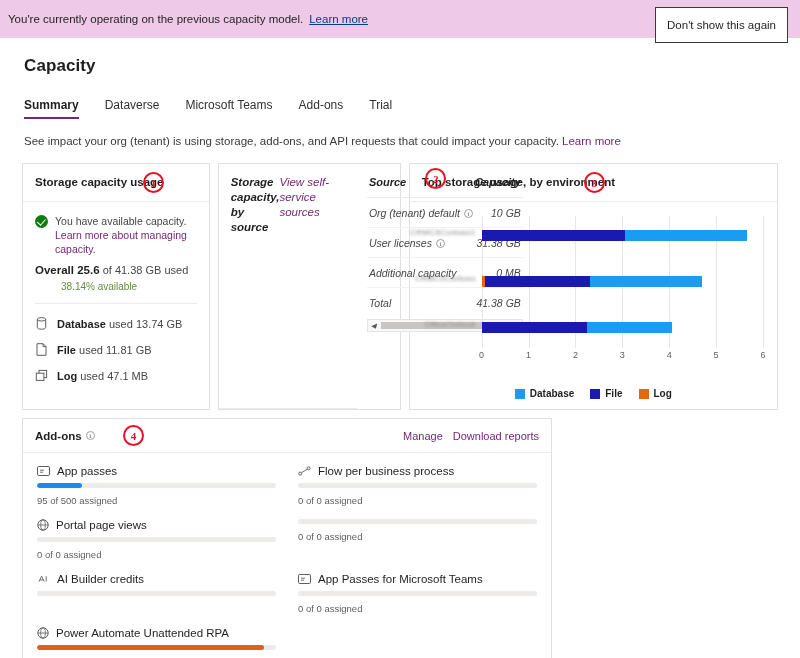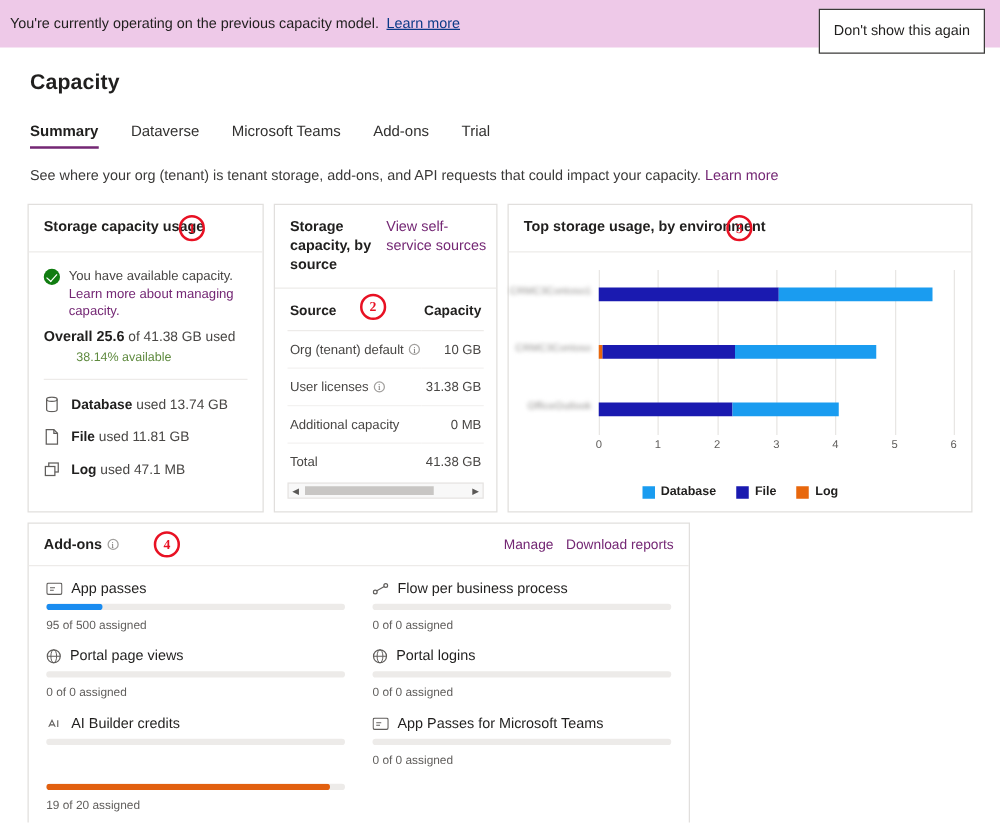--- a/index.html
+++ b/index.html
@@ -163,21 +163,21 @@
   .divider { border-top: 1px solid #edebe9; margin: 11px 0 0 0; }
   .usage-row {
     display: flex; align-items: center; gap: 9px;
     margin-top: 13px;
     font-size: 11px; color: #484644;
   }
   .usage-row b { color: #201f1e; font-weight: 700; }
   .ic { width: 13px; flex: 0 0 13px; display:flex; align-items:center; justify-content:center; }
 
   
-  .card2 { width: 183px; display: flex; flex-direction: column; }
+  .card2 { width: 183px; display: flex; flex-direction: row; font-style: italic; }
   .card2 .card-head { padding-right: 8px; }
   .card2-body { padding: 0 10px; position: relative; flex: 1; }
   table.src { width: 100%; border-collapse: collapse; }
   table.src th {
     font-size: 11px; font-weight: 600; color: #201f1e;
     text-align: left; padding: 12px 0 9px 2px;
     border-bottom: 1px solid #edebe9;
   }
   table.src th.right { text-align: right; padding-right: 2px; }
   table.src td {
@@ -307,21 +307,21 @@
 
   <div class="tabs">
     <div class="tab active">Summary</div>
     <div class="tab">Dataverse</div>
     <div class="tab">Microsoft Teams</div>
     <div class="tab">Add-ons</div>
     <div class="tab">Trial</div>
   </div>
 
   <div class="subtitle">
-    <span>See where your org (tenant) is tenant storage, add-ons, and API requests that could impact your capacity.</span>
+    <span>See impact your org (tenant) is using storage, add-ons, and API requests that could impact your capacity.</span>
     <span class="lnk">Learn more</span>
   </div>
 
   <div class="cards">
 
     <div class="card card1">
       <div class="card-head">
         <span class="card-title">Storage capacity usage</span>
         <span class="badge" style="left:120px; top:8px;">1</span>
       </div>
@@ -547,69 +547,69 @@
           </span>
           <span>Portal page views</span>
         </div>
         <div class="pbar">
           <div class="pfill" style="width:0%; background:#1a8cf0;"></div>
         </div>
         <div class="addon-sub">0 of 0 assigned</div>
       </div>
 
       <div class="addon">
+        <div class="pbar">
+          <div class="pfill" style="width:0%; background:#1a8cf0;"></div>
+        </div>
+        <div class="addon-sub">0 of 0 assigned</div>
+      </div>
+
+      <div class="addon">
+        <div class="addon-title">
+          <span>
+            <svg width="13" height="11" viewBox="0 0 13 11">
+                <path d="M2 7.5 L4.6 2.2 L7.2 7.5" fill="none" stroke="#605e5c" stroke-width=".9"></path>
+                <path d="M3 5.9h3.2" stroke="#605e5c" stroke-width=".9"></path>
+                <path d="M9.2 2.2v5.3" stroke="#605e5c" stroke-width=".9"></path>
+              </svg>
+          </span>
+          <span>AI Builder credits</span>
+        </div>
+        <div class="pbar">
+          <div class="pfill" style="width:0%; background:#1a8cf0;"></div>
+        </div>
+      </div>
+
+      <div class="addon">
+        <div class="addon-title">
+          <span>
+            <svg width="13" height="10" viewBox="0 0 13 10">
+                <rect x=".5" y=".5" width="12" height="9" rx="1.3" fill="none" stroke="#605e5c"></rect>
+                <path d="M3 4.2h4M3 6.2h3" stroke="#605e5c" stroke-width=".9"></path>
+              </svg>
+          </span>
+          <span>App Passes for Microsoft Teams</span>
+        </div>
+        <div class="pbar">
+          <div class="pfill" style="width:0%; background:#1a8cf0;"></div>
+        </div>
+        <div class="addon-sub">0 of 0 assigned</div>
+      </div>
+
+      <div class="addon">
         <div class="addon-title">
           <span>
             <svg width="12" height="12" viewBox="0 0 12 12">
                 <circle cx="6" cy="6" r="5.2" fill="none" stroke="#605e5c"></circle>
                 <ellipse cx="6" cy="6" rx="2.3" ry="5.2" fill="none" stroke="#605e5c" stroke-width=".8"></ellipse>
                 <path d="M.8 6h10.4" stroke="#605e5c" stroke-width=".8"></path>
               </svg>
           </span>
-          <span>Portal logins</span>
-        </div>
-        <div class="pbar">
-          <div class="pfill" style="width:0%; background:#1a8cf0;"></div>
-        </div>
-        <div class="addon-sub">0 of 0 assigned</div>
-      </div>
-
-      <div class="addon">
-        <div class="addon-title">
-          <span>
-            <svg width="13" height="11" viewBox="0 0 13 11">
-                <path d="M2 7.5 L4.6 2.2 L7.2 7.5" fill="none" stroke="#605e5c" stroke-width=".9"></path>
-                <path d="M3 5.9h3.2" stroke="#605e5c" stroke-width=".9"></path>
-                <path d="M9.2 2.2v5.3" stroke="#605e5c" stroke-width=".9"></path>
-              </svg>
-          </span>
-          <span>AI Builder credits</span>
-        </div>
-        <div class="pbar">
-          <div class="pfill" style="width:0%; background:#1a8cf0;"></div>
-        </div>
-      </div>
-
-      <div class="addon">
-        <div class="addon-title">
-          <span>
-            <svg width="13" height="10" viewBox="0 0 13 10">
-                <rect x=".5" y=".5" width="12" height="9" rx="1.3" fill="none" stroke="#605e5c"></rect>
-                <path d="M3 4.2h4M3 6.2h3" stroke="#605e5c" stroke-width=".9"></path>
-              </svg>
-          </span>
-          <span>App Passes for Microsoft Teams</span>
-        </div>
-        <div class="pbar">
-          <div class="pfill" style="width:0%; background:#1a8cf0;"></div>
-        </div>
-        <div class="addon-sub">0 of 0 assigned</div>
-      </div>
-
-      <div class="addon">
+          <span>Power Automate Unattended RPA</span>
+        </div>
         <div class="pbar">
           <div class="pfill" style="width:95%; background:#e2600f;"></div>
         </div>
         <div class="addon-sub">19 of 20 assigned</div>
       </div>
 
     </div>
   </div>
 
 </div>

